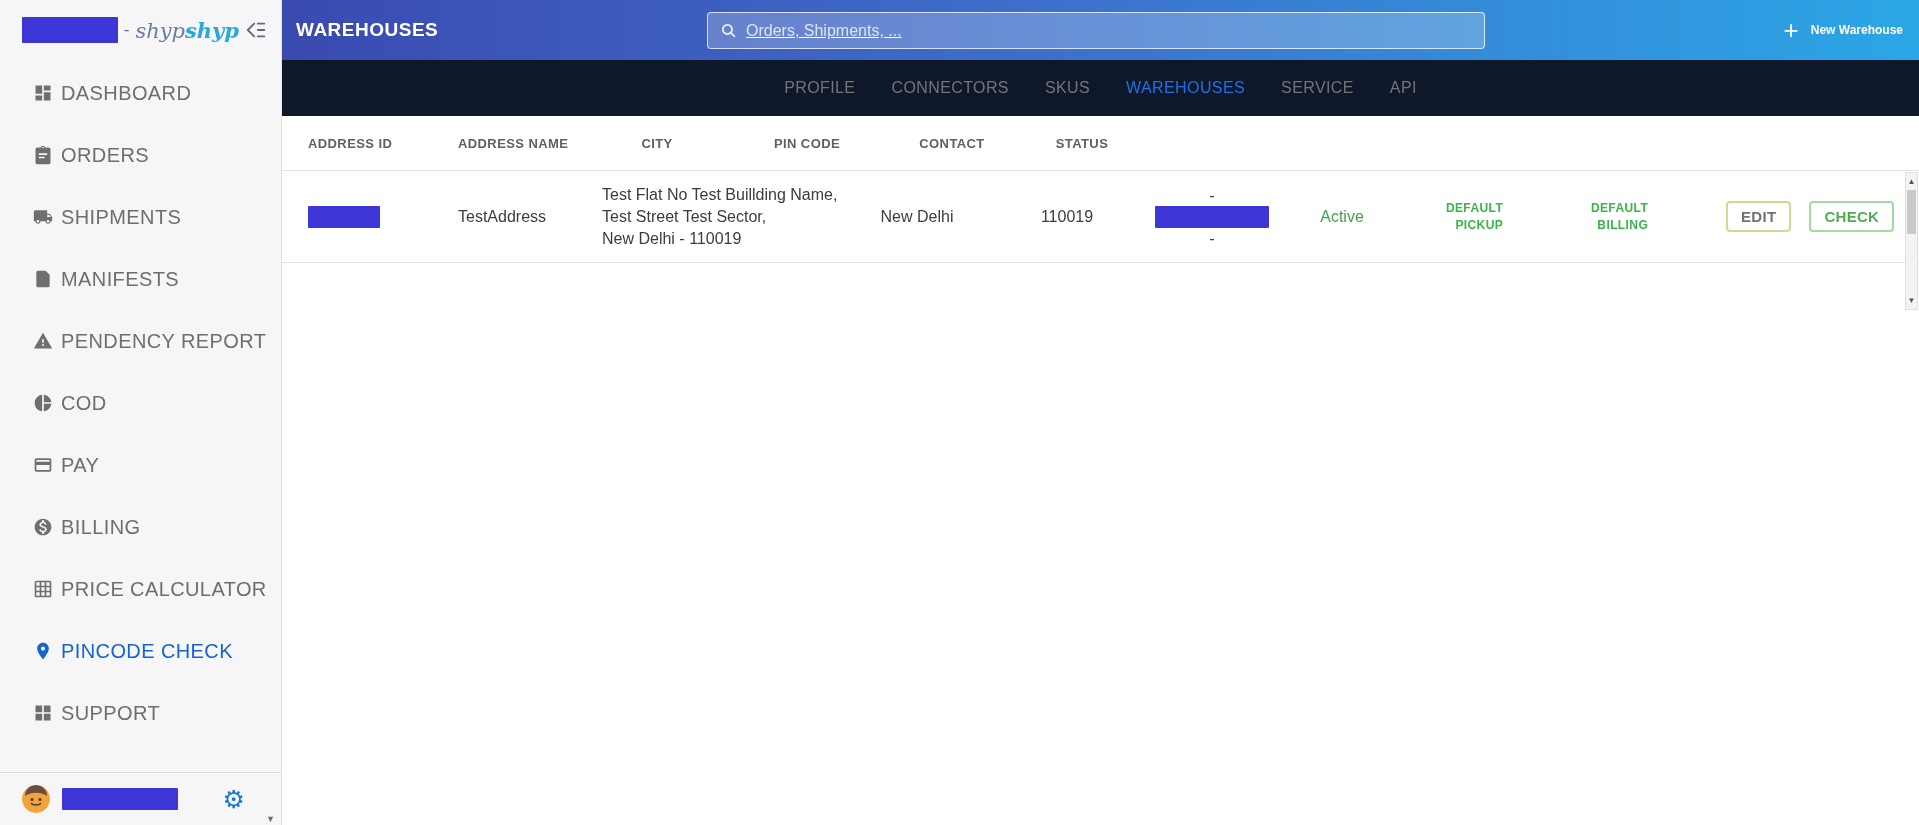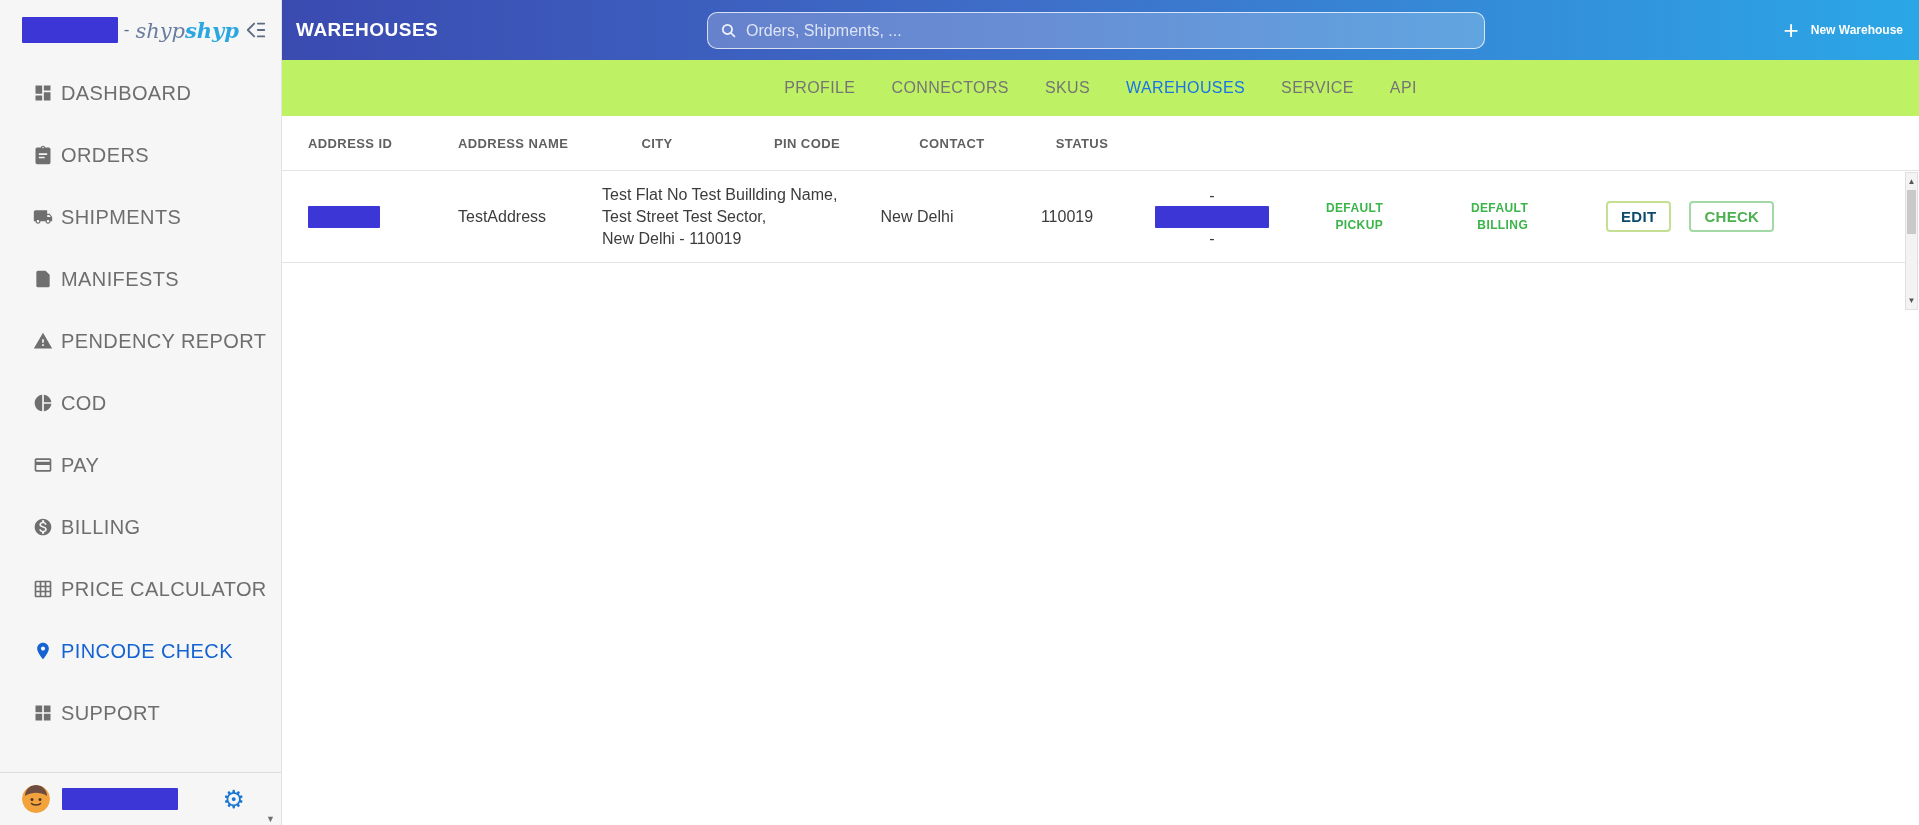--- a/index.html
+++ b/index.html
@@ -58,33 +58,33 @@
     background: linear-gradient(90deg, #3a4ab0 0%, #3e6ec9 45%, #2ba7e6 100%);
     display: flex; align-items: center; padding: 0 16px 0 14px;
     color: #fff; position: relative;
   }
   .topbar-title { font-size: 19px; font-weight: bold; letter-spacing: .5px; }
   .searchbox {
     position: absolute; left: 425px; top: 12px;
     width: 778px; height: 37px;
     background: rgba(255,255,255,.22);
     border: 1px solid rgba(255,255,255,.75);
-    border-radius: 10px;
-    display: flex; align-items: center; padding: 0 12px; gap: 9px;
+    border-radius: 4px;
+    display: flex; align-items: center; padding: 0 12px; gap: 9px; text-decoration: underline;
   }
   .searchbox input {
     flex: 1; background: transparent; border: none; outline: none;
     color: #fff; font-size: 16px; font-family: inherit;
   }
   .searchbox input::placeholder { color: rgba(255,255,255,.78); }
   .new-warehouse { margin-left: auto; display: flex; align-items: center; gap: 12px; cursor: pointer; }
   .plus { font-size: 26px; font-weight: normal; line-height: 26px; }
   .nw-label { font-size: 12px; font-weight: bold; }
 
-  .tabs { height: 56px; flex: none; display: flex; align-items: center; justify-content: center; gap: 36px; background: #bef264; }
+  .tabs { height: 56px; flex: none; display: flex; align-items: center; justify-content: center; gap: 36px; background: #0f172a; }
   .tab { font-size: 16px; color: #757575; letter-spacing: .4px; cursor: pointer; }
   .tab.active { color: #1a73e8; }
 
   
   .table-head { height: 55px; display: flex; align-items: center; border-bottom: 1px solid #e4e4e4; }
   .table-row { height: 92px; display: flex; align-items: center; border-bottom: 1px solid #e4e4e4; font-size: 16px; color: #3c3c3c; }
   .cell { display: flex; align-items: center; height: 100%; }
   .center { justify-content: center; }
   .th { font-size: 13px; font-weight: bold; color: #606060; letter-spacing: .4px; }
 
@@ -103,21 +103,21 @@
   .addr-block { line-height: 22px; }
   .addr-line { white-space: nowrap; }
   .contact-stack { display: flex; flex-direction: column; align-items: center; line-height: 19px; }
   .contact-redact { width: 114px; height: 22px; margin: 1px 0; }
   .status { color: #43a047; }
   .badge { font-size: 12px; font-weight: bold; color: #3bb54a; letter-spacing: .4px; line-height: 17px; text-align: right; }
   .btn {
     background: #fff; border-radius: 4px; font-weight: bold; font-size: 15px;
     padding: 5px 13px; letter-spacing: .3px; cursor: pointer; font-family: inherit;
   }
-  .btn.edit  { color: #0c4a6e; border: 2px solid #c3e093; }
+  .btn.edit  { color: #737373; border: 2px solid #c3e093; }
   .btn.check { color: #4caf50; border: 2px solid #a3d9a5; }
 
   
   .vscroll {
     position: absolute; right: 1px; top: 172px;
     width: 13px; height: 138px;
     background: #f3f3f3; border: 1px solid #e0e0e0;
     display: flex; flex-direction: column; cursor: pointer;
   }
   .sb-btn { height: 17px; font-size: 8px; color: #555; text-align: center; line-height: 17px; background: #f3f3f3; }
@@ -298,20 +298,23 @@
         <div class="cell c-pin center">
             <span>110019</span>
           </div>
         <div class="cell c-contact center">
           <div class="contact-stack">
             <span>-</span>
             <span class="redact contact-redact"></span>
             <span>-</span>
           </div>
         </div>
+        <div class="cell c-status center">
+            <span class="status">Active</span>
+          </div>
         <div class="cell c-pickup center">
           <div class="badge">
             <div>DEFAULT</div>
             <div>PICKUP</div>
           </div>
         </div>
         <div class="cell c-billing center">
           <div class="badge">
             <div>DEFAULT</div>
             <div>BILLING</div>

